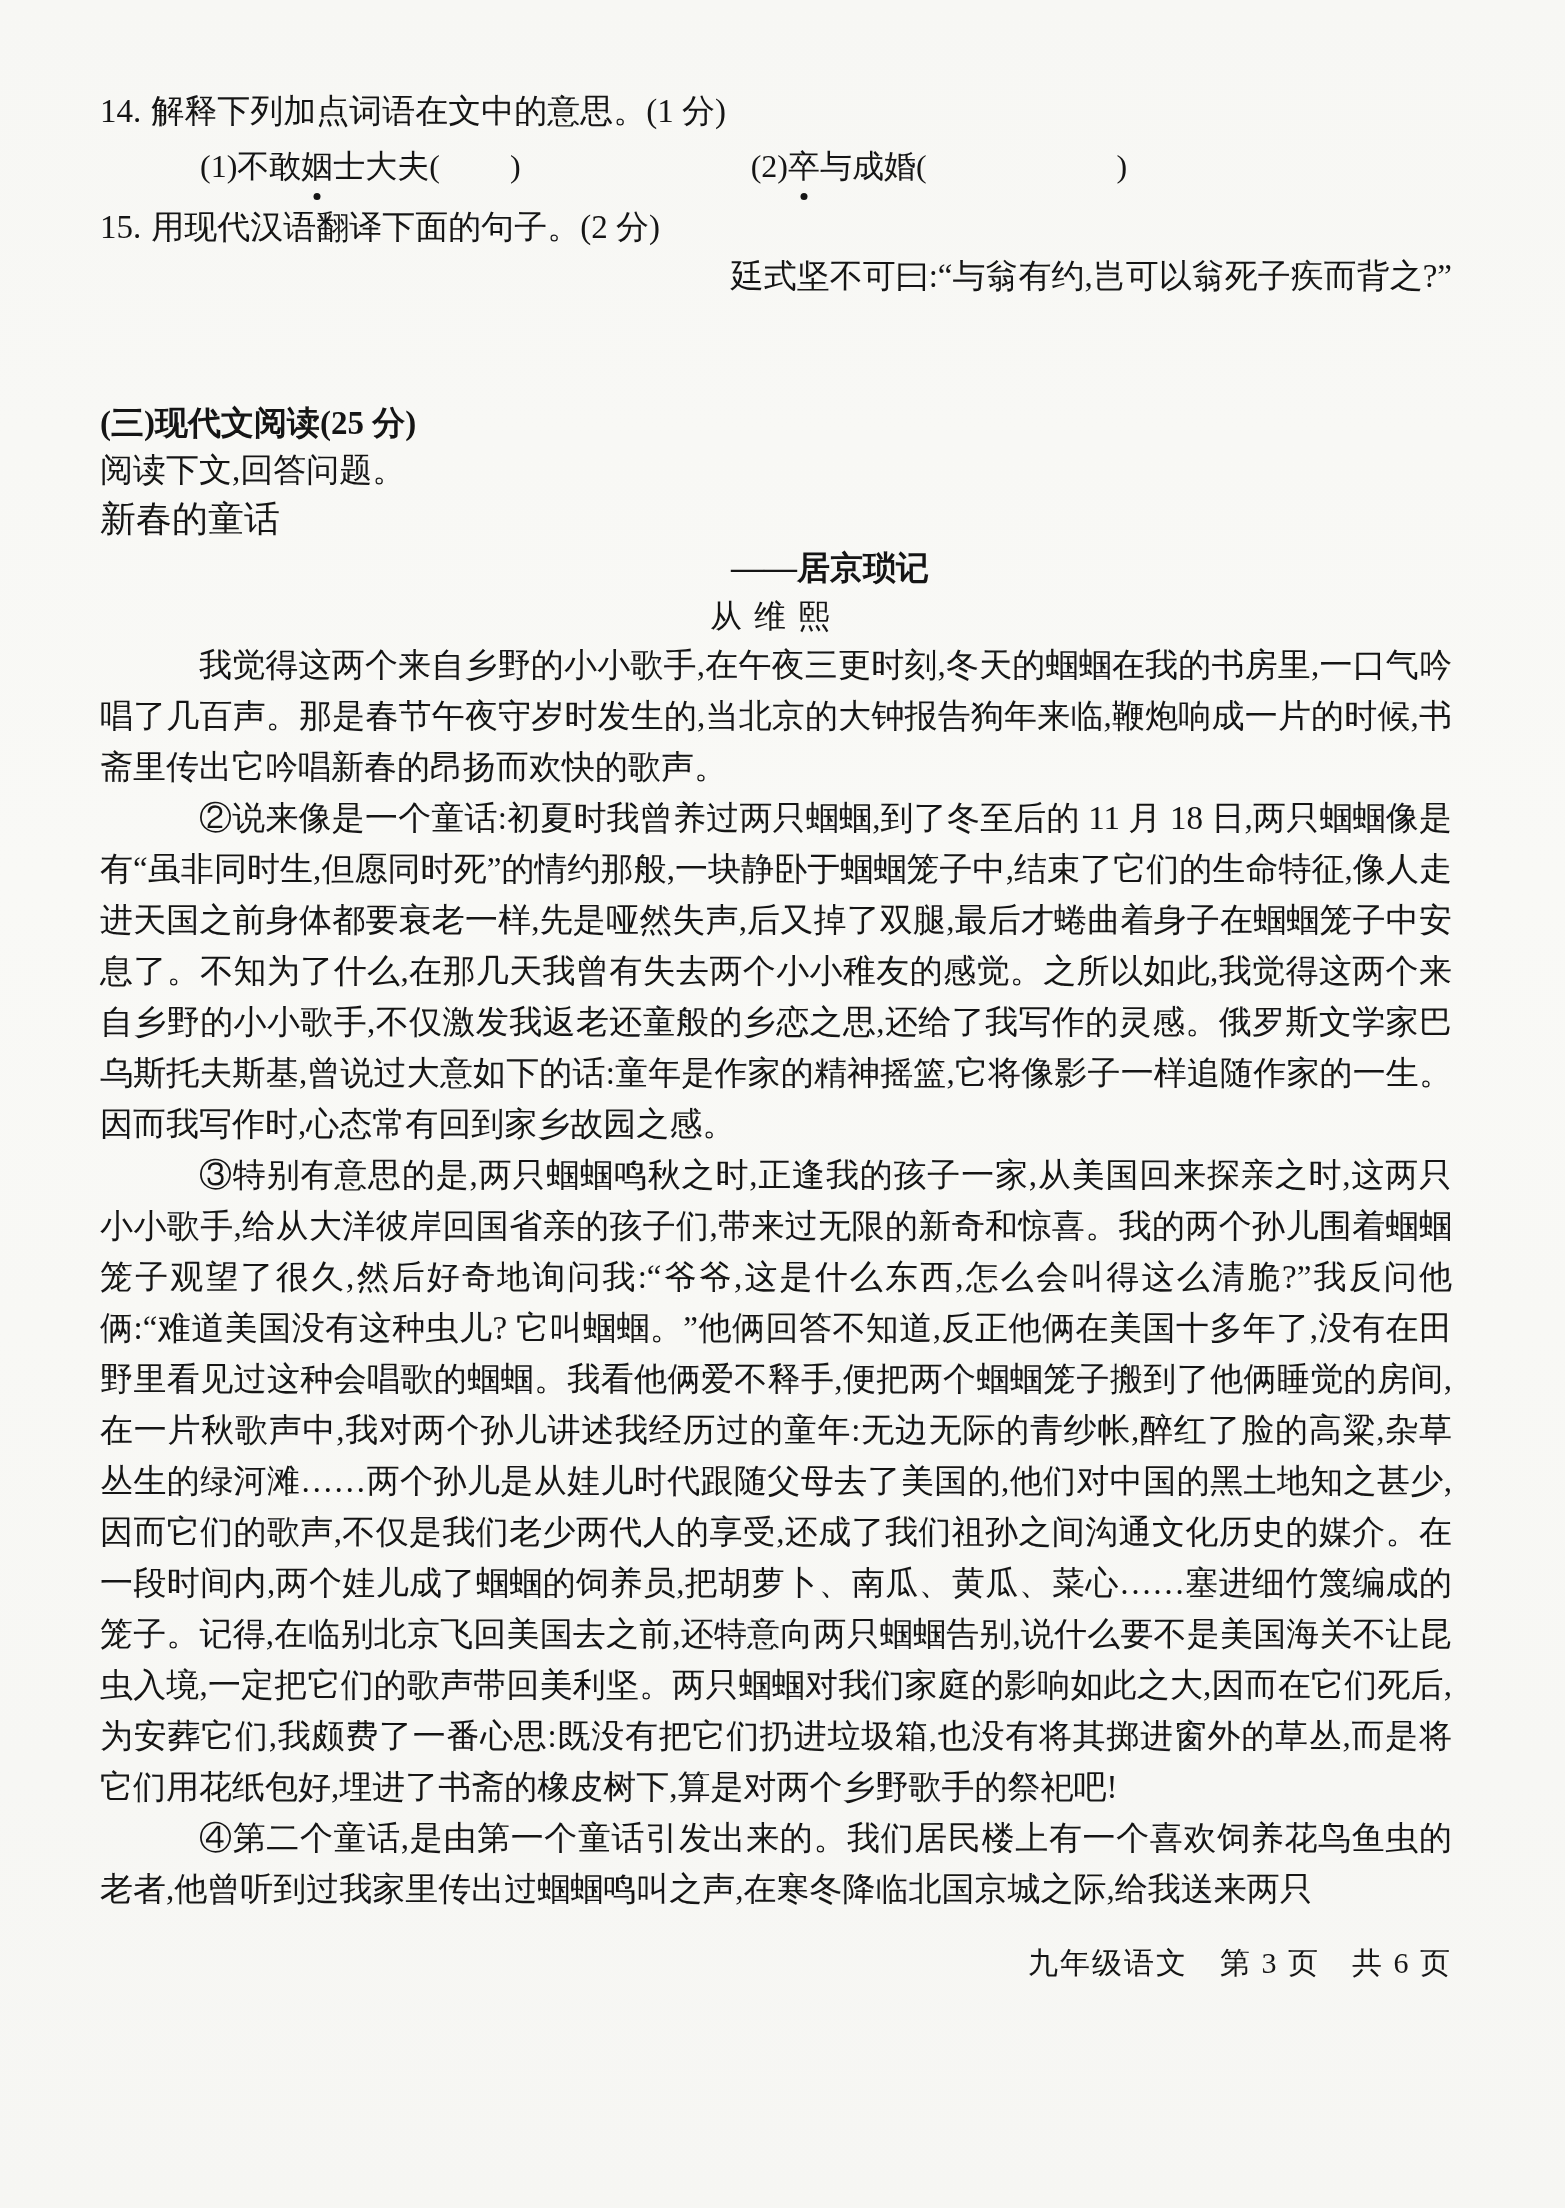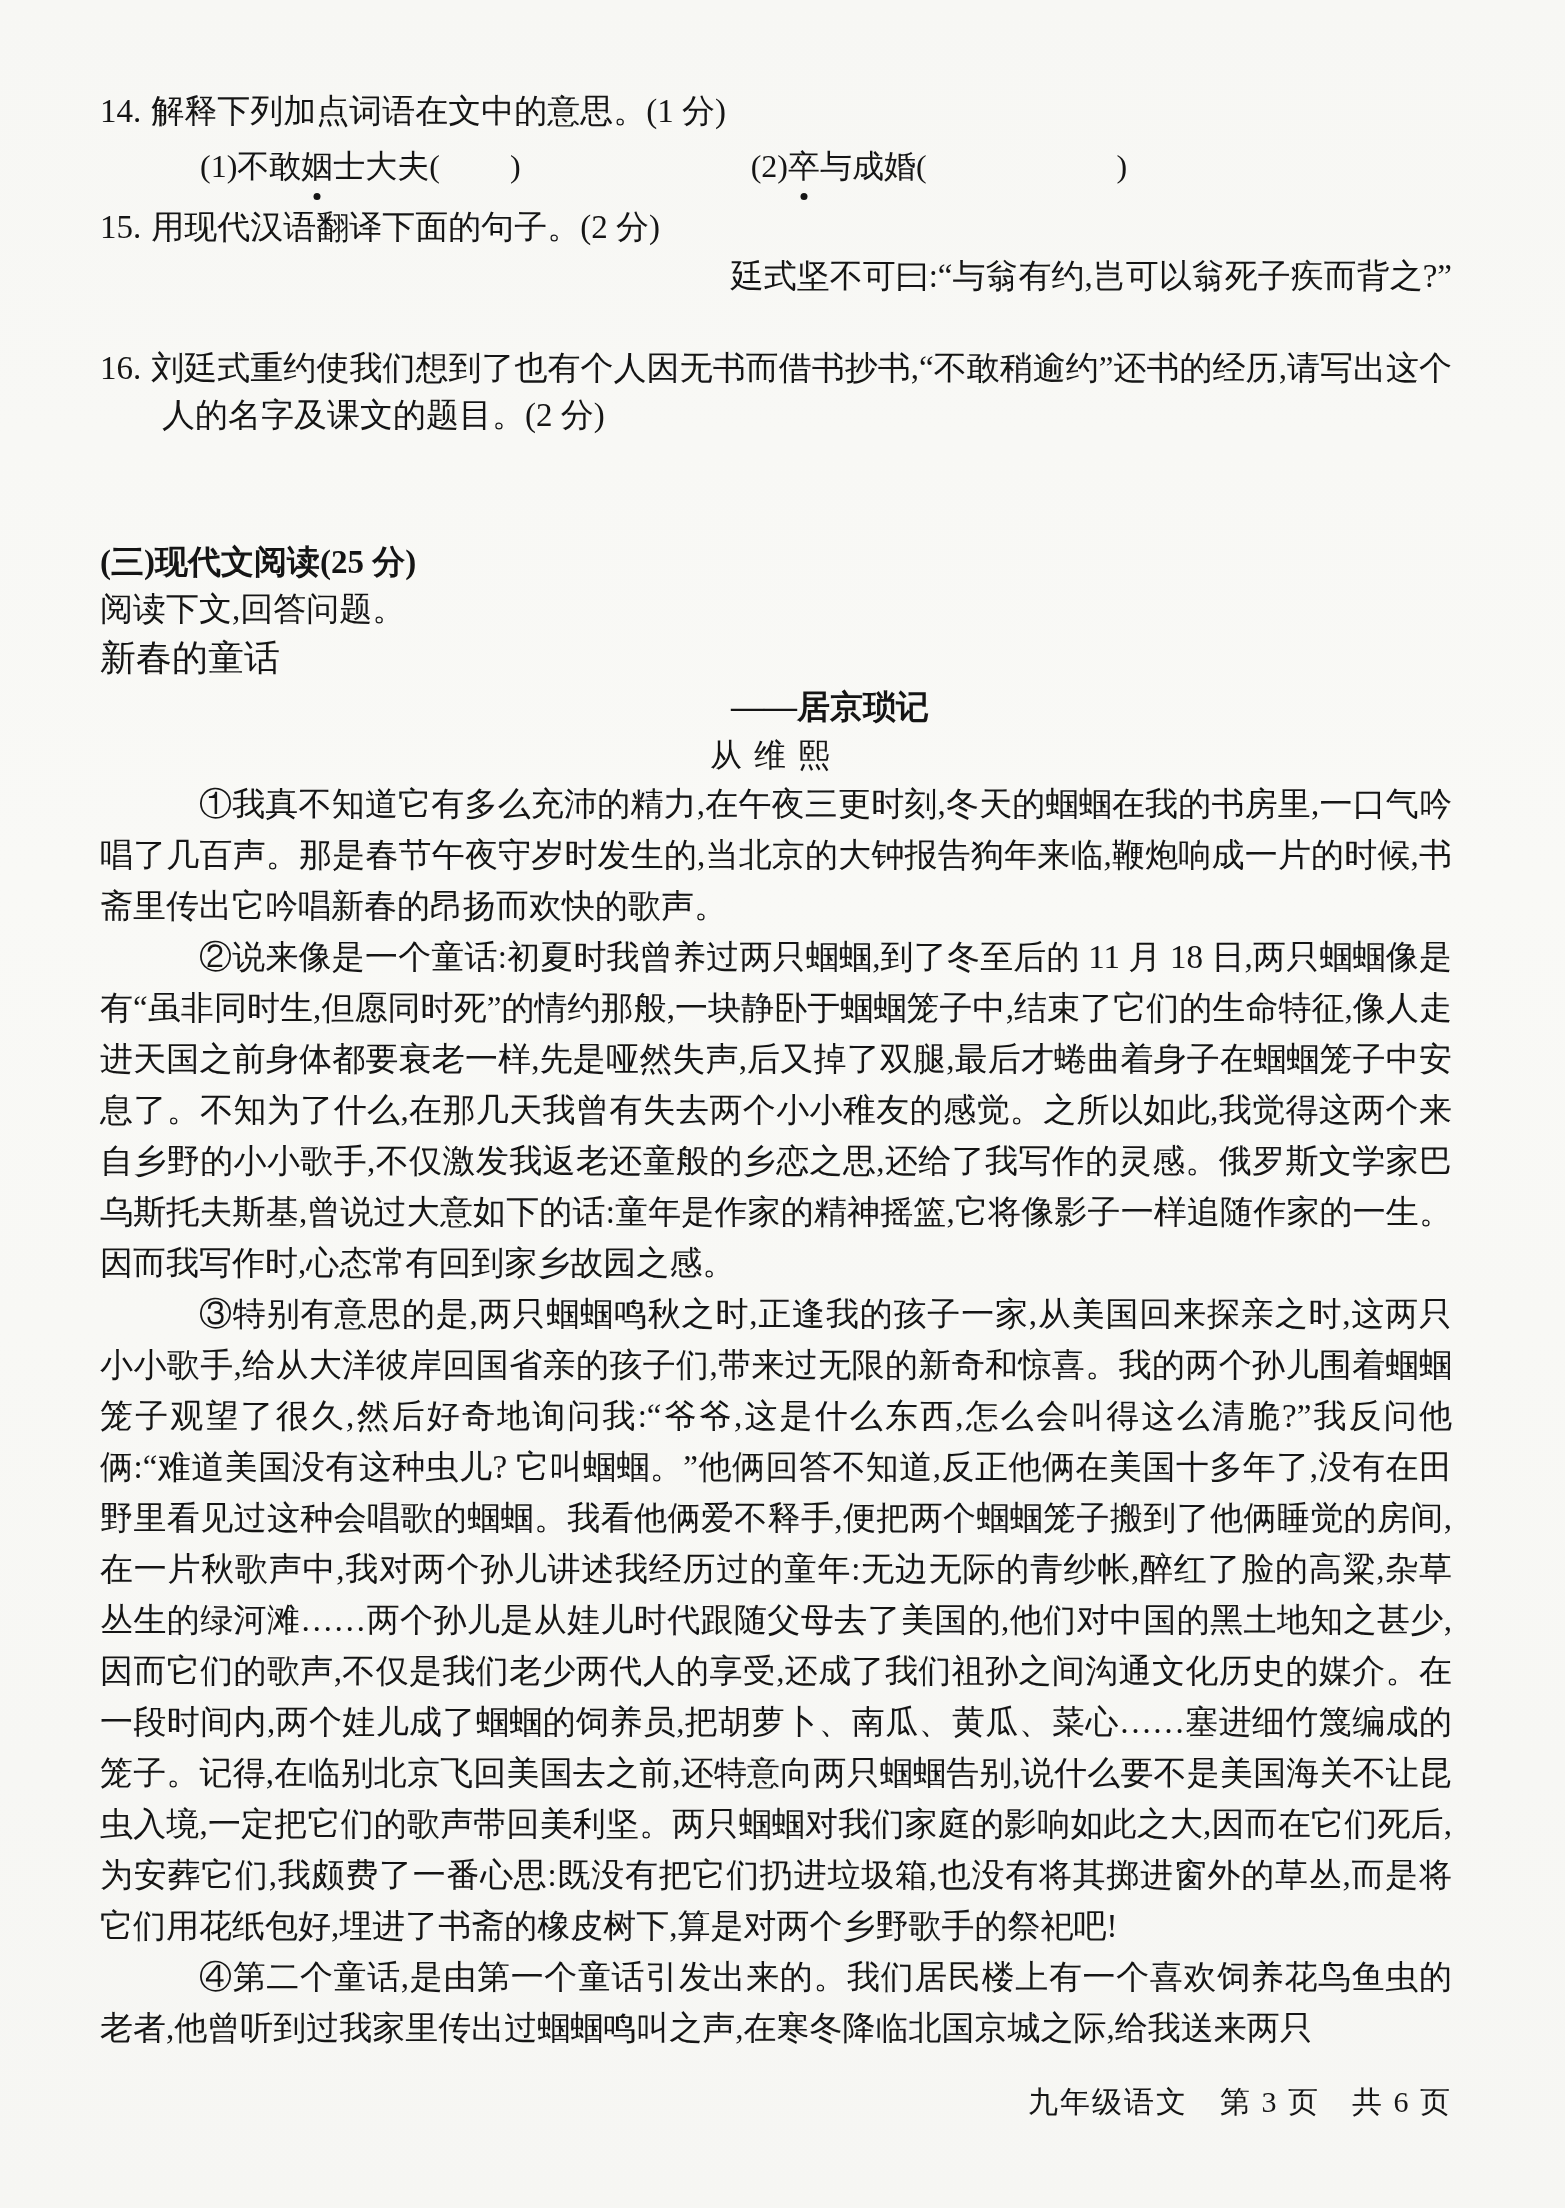--- a/index.html
+++ b/index.html
@@ -52,33 +52,30 @@
   </div>
   <div class="items-row">
     <span>(1)不敢</span><span class="em-dot">姻</span><span>士大夫(</span><span class="blank1"></span><span>)</span><span class="item-gap"></span><span>(2)</span><span class="em-dot">卒</span><span>与成婚(</span><span class="blank2"></span><span>)</span>
   </div>
 
   <div class="q q15">
     <span class="qnum">15.</span><span>用现代汉语翻译下面的句子。(2 分)</span>
   </div>
   <div class="sentence">廷式坚不可曰:“与翁有约,岂可以翁死子疾而背之?”</div>
 
-  <div class="q q16">
-    <span class="qnum">16.</span><span>刘廷式重约使我们想到了也有个人因无书而借书抄书,“不敢稍逾约”还书的经历,请写出这个人的名字及课文的题目。(2 分)</span>
-  </div>
 
   <div class="section-head">(三)现代文阅读(25 分)</div>
   <div class="instruction">阅读下文,回答问题。</div>
 
   <div class="essay-title">新春的童话</div>
   <div class="essay-subtitle">——居京琐记</div>
   <div class="essay-author">从维熙</div>
 
   <div class="essay">
-    <p>①我真不知道它有多么充沛的精力,在午夜三更时刻,冬天的蝈蝈在我的书房里,一口气吟唱了几百声。那是春节午夜守岁时发生的,当北京的大钟报告狗年来临,鞭炮响成一片的时候,书斋里传出它吟唱新春的昂扬而欢快的歌声。</p>
+    <p>我觉得这两个来自乡野的小小歌手,在午夜三更时刻,冬天的蝈蝈在我的书房里,一口气吟唱了几百声。那是春节午夜守岁时发生的,当北京的大钟报告狗年来临,鞭炮响成一片的时候,书斋里传出它吟唱新春的昂扬而欢快的歌声。</p>
     <p>②说来像是一个童话:初夏时我曾养过两只蝈蝈,到了冬至后的 11 月 18 日,两只蝈蝈像是有“虽非同时生,但愿同时死”的情约那般,一块静卧于蝈蝈笼子中,结束了它们的生命特征,像人走进天国之前身体都要衰老一样,先是哑然失声,后又掉了双腿,最后才蜷曲着身子在蝈蝈笼子中安息了。不知为了什么,在那几天我曾有失去两个小小稚友的感觉。之所以如此,我觉得这两个来自乡野的小小歌手,不仅激发我返老还童般的乡恋之思,还给了我写作的灵感。俄罗斯文学家巴乌斯托夫斯基,曾说过大意如下的话:童年是作家的精神摇篮,它将像影子一样追随作家的一生。因而我写作时,心态常有回到家乡故园之感。</p>
     <p>③特别有意思的是,两只蝈蝈鸣秋之时,正逢我的孩子一家,从美国回来探亲之时,这两只小小歌手,给从大洋彼岸回国省亲的孩子们,带来过无限的新奇和惊喜。我的两个孙儿围着蝈蝈笼子观望了很久,然后好奇地询问我:“爷爷,这是什么东西,怎么会叫得这么清脆?”我反问他俩:“难道美国没有这种虫儿? 它叫蝈蝈。”他俩回答不知道,反正他俩在美国十多年了,没有在田野里看见过这种会唱歌的蝈蝈。我看他俩爱不释手,便把两个蝈蝈笼子搬到了他俩睡觉的房间,在一片秋歌声中,我对两个孙儿讲述我经历过的童年:无边无际的青纱帐,醉红了脸的高粱,杂草丛生的绿河滩……两个孙儿是从娃儿时代跟随父母去了美国的,他们对中国的黑土地知之甚少,因而它们的歌声,不仅是我们老少两代人的享受,还成了我们祖孙之间沟通文化历史的媒介。在一段时间内,两个娃儿成了蝈蝈的饲养员,把胡萝卜、南瓜、黄瓜、菜心……塞进细竹篾编成的笼子。记得,在临别北京飞回美国去之前,还特意向两只蝈蝈告别,说什么要不是美国海关不让昆虫入境,一定把它们的歌声带回美利坚。两只蝈蝈对我们家庭的影响如此之大,因而在它们死后,为安葬它们,我颇费了一番心思:既没有把它们扔进垃圾箱,也没有将其掷进窗外的草丛,而是将它们用花纸包好,埋进了书斋的橡皮树下,算是对两个乡野歌手的祭祀吧!</p>
     <p>④第二个童话,是由第一个童话引发出来的。我们居民楼上有一个喜欢饲养花鸟鱼虫的老者,他曾听到过我家里传出过蝈蝈鸣叫之声,在寒冬降临北国京城之际,给我送来两只</p>
   </div>
 
   <div class="footer">九年级语文　第 3 页　共 6 页</div>
 
 </div>
 
 </body></html>

